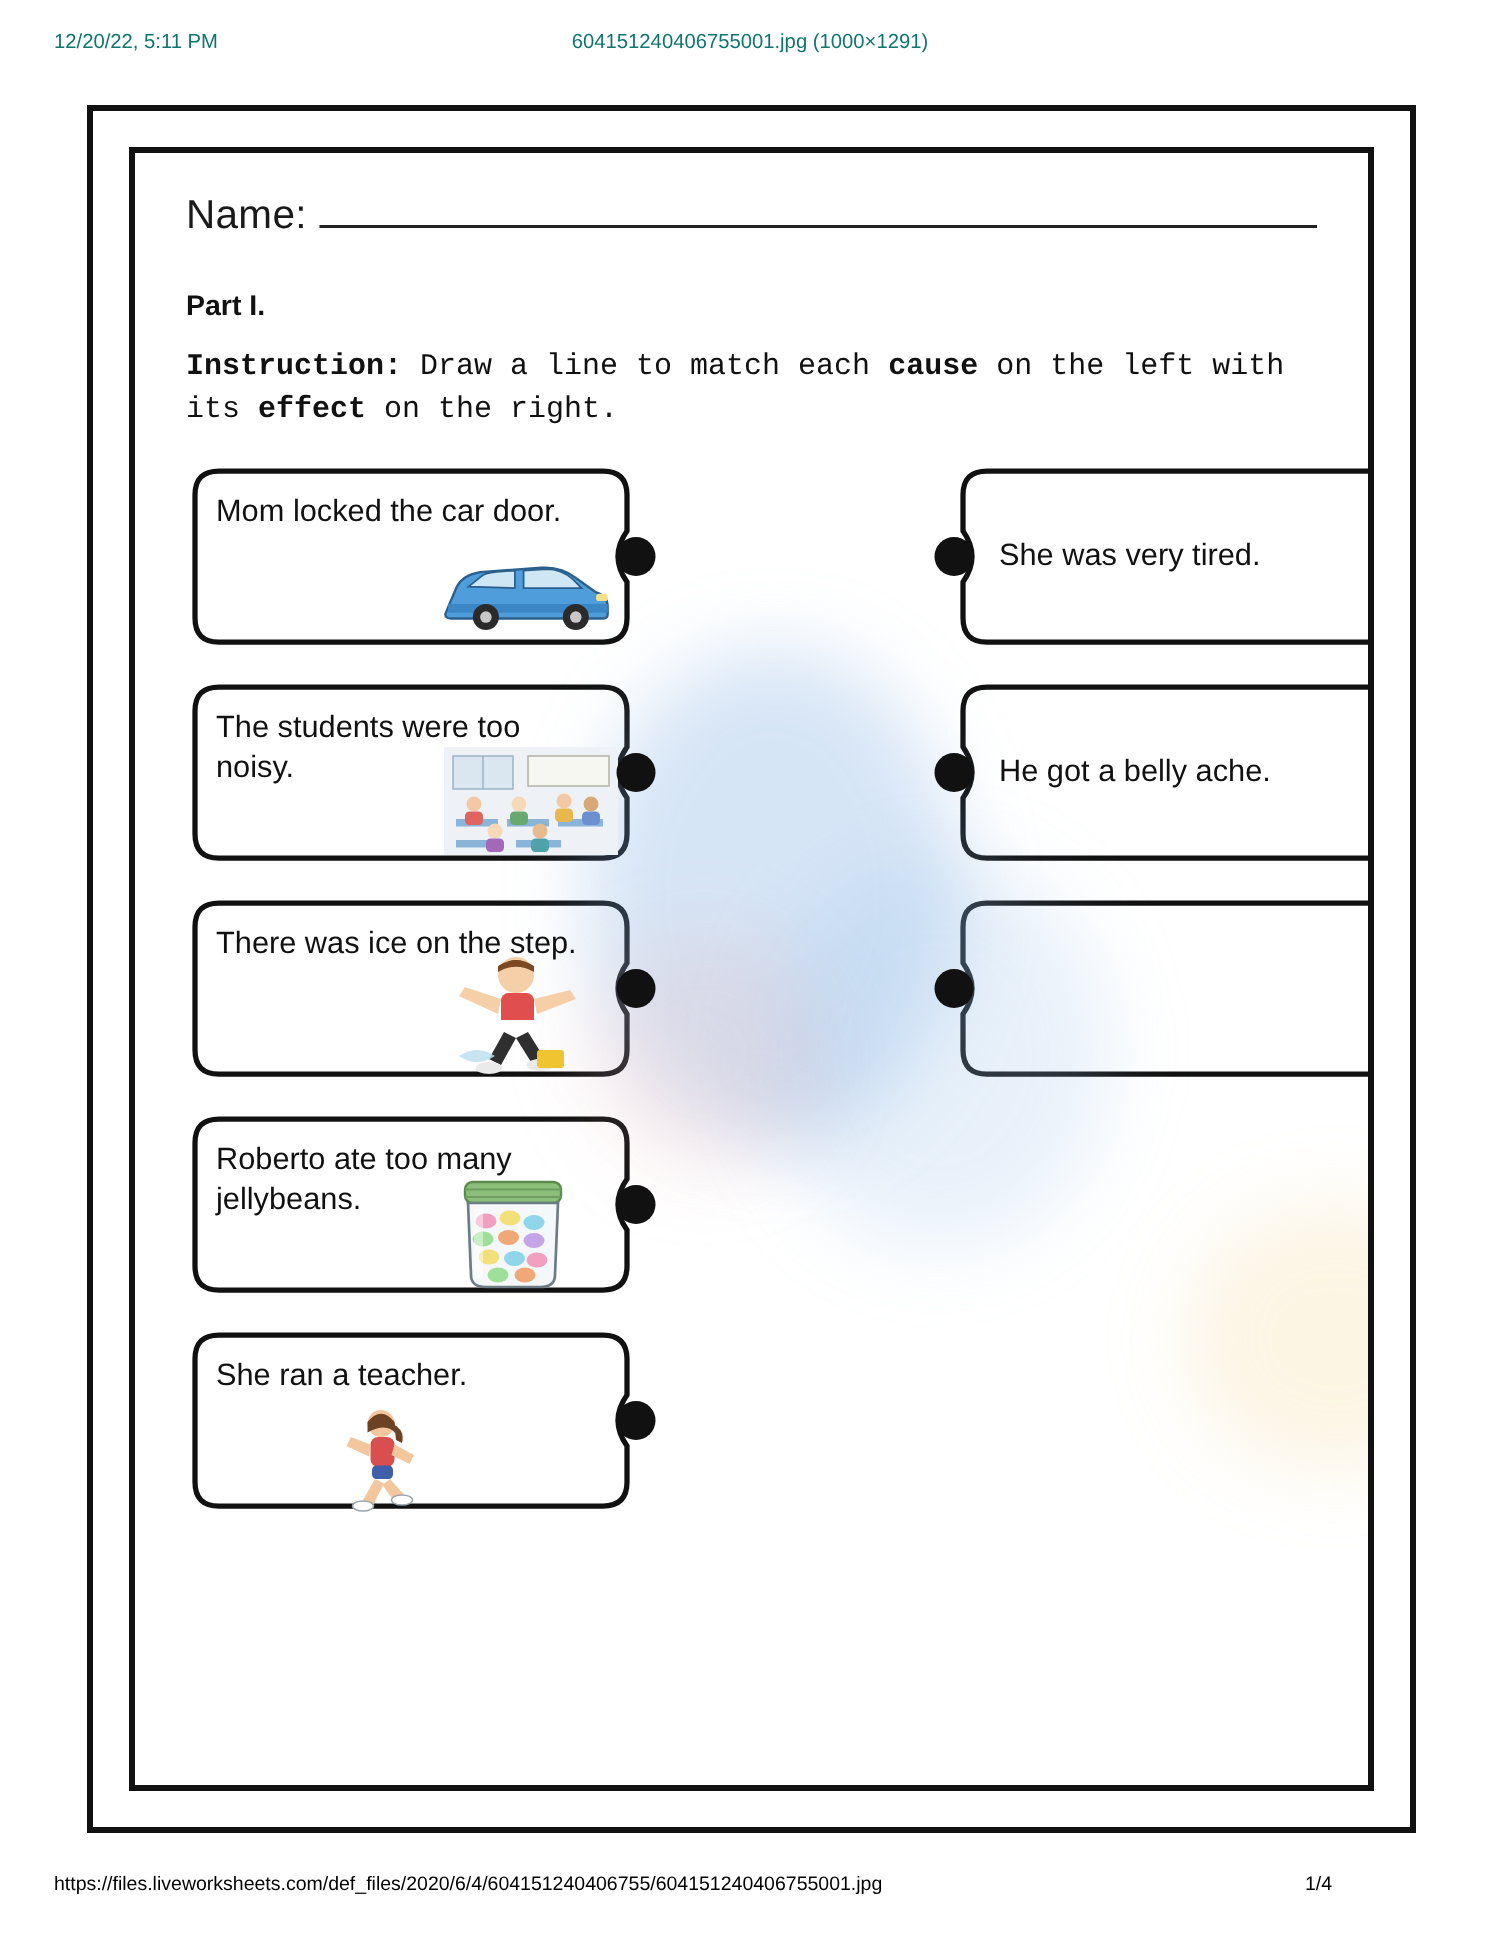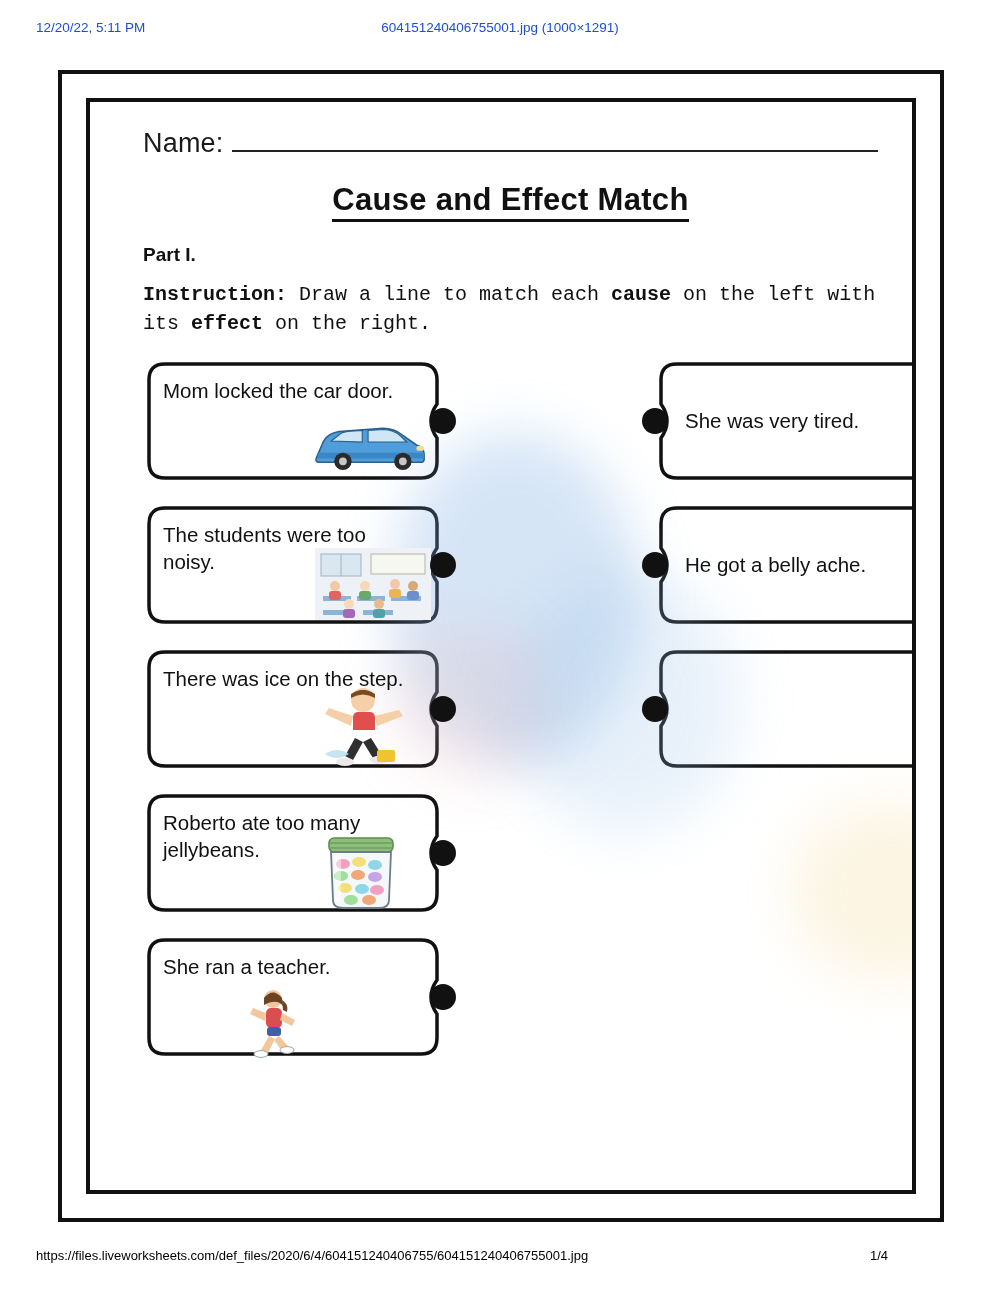--- a/index.html
+++ b/index.html
@@ -17,21 +17,21 @@
   }
 
   
   .print-header {
     position: absolute;
     top: 20px;
     left: 0;
     width: 1000px;
     height: 18px;
     font-size: 13.5px;
-    color: #1d4ed8;
+    color: #0f766e;
   }
   .print-header .ph-left {
     position: absolute;
     left: 36px;
     top: 0;
     white-space: nowrap;
   }
   .print-header .ph-center {
     position: absolute;
     left: 0;
@@ -84,21 +84,21 @@
     background: #fff;
     overflow: hidden;
   }
 
   .content {
     position: absolute;
     left: 0;
     top: 0;
     right: 0;
     bottom: 0;
-    padding: 26px 34px 0 53px;
+    padding: 26px 34px 0 34px;
     box-sizing: border-box;
   }
 
   
   .name-row {
     display: flex;
     align-items: baseline;
     height: 40px;
   }
   .name-label {
@@ -269,23 +269,20 @@
     <div class="smudge smudge-pink"></div>
     <div class="smudge smudge-yellow"></div>
 
     <div class="content">
 
       <div class="name-row">
         <span class="name-label">Name:</span>
         <span class="name-rule"></span>
       </div>
 
-      <div class="title">
-        <span>Cause and Effect Match</span>
-      </div>
 
       <div class="part">Part I.</div>
 
       <div class="instruction">
         <b>Instruction:</b><span> Draw a line to match each </span><b>cause</b><span> on the left with its </span><b>effect</b><span> on the right.</span>
       </div>
 
       <div class="match-area">
 
         <div class="col col-left">

